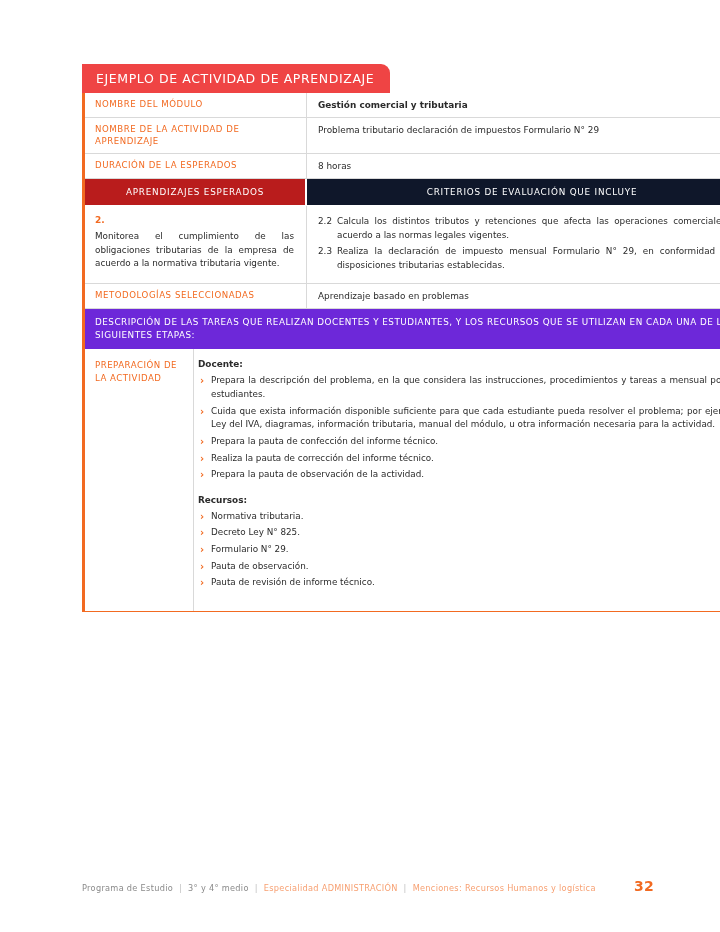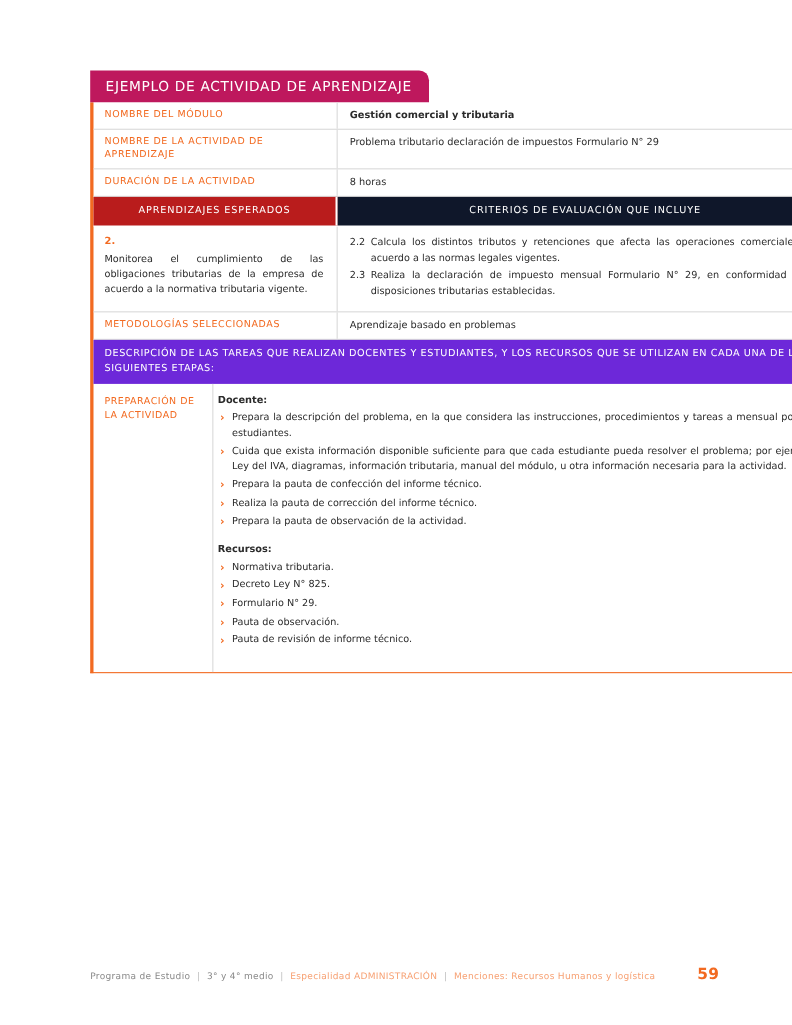--- a/index.html
+++ b/index.html
@@ -36,21 +36,21 @@
   
   .card {
     position: absolute;
     left: 82px;
     top: 64px;
     width: 572px;
   }
 
   .card-head {
     display: inline-block;
-    background: #be185d;
+    background: #ef4444;
     color: #ffffff;
     font-size: 12.5px;
     letter-spacing: .6px;
     padding: 7px 16px 7px 14px;
     border-radius: 0 9px 0 0;
     white-space: nowrap;
   }
 
   .card-body {
     border-left: 3px solid #f26a21;
@@ -277,21 +277,21 @@
       <div class="row-label">NOMBRE DEL MÓDULO</div>
       <div class="row-value bold">Gestión comercial y tributaria</div>
     </div>
 
     <div class="row">
       <div class="row-label">NOMBRE DE LA ACTIVIDAD DE APRENDIZAJE</div>
       <div class="row-value">Problema tributario declaración de impuestos Formulario N° 29</div>
     </div>
 
     <div class="row">
-      <div class="row-label">DURACIÓN DE LA ACTIVIDAD</div>
+      <div class="row-label">DURACIÓN DE LA ESPERADOS</div>
       <div class="row-value">8 horas</div>
     </div>
 
     <div class="band">
       <div class="band-left">APRENDIZAJES ESPERADOS</div>
       <div class="band-right">CRITERIOS DE EVALUACIÓN QUE INCLUYE</div>
     </div>
 
     <div class="oc-row">
       <div class="oc-left">
@@ -346,14 +346,14 @@
 </div>
 
 <div class="footer">
   <span class="f-gray">Programa de Estudio</span>
   <span class="f-sep">|</span>
   <span class="f-gray">3° y 4° medio</span>
   <span class="f-sep">|</span>
   <span class="f-orange">Especialidad ADMINISTRACIÓN</span>
   <span class="f-sep">|</span>
   <span class="f-orange">Menciones: Recursos Humanos y logística</span>
-  <span class="f-page">59</span>
+  <span class="f-page">32</span>
 </div>
 
 </body></html>

